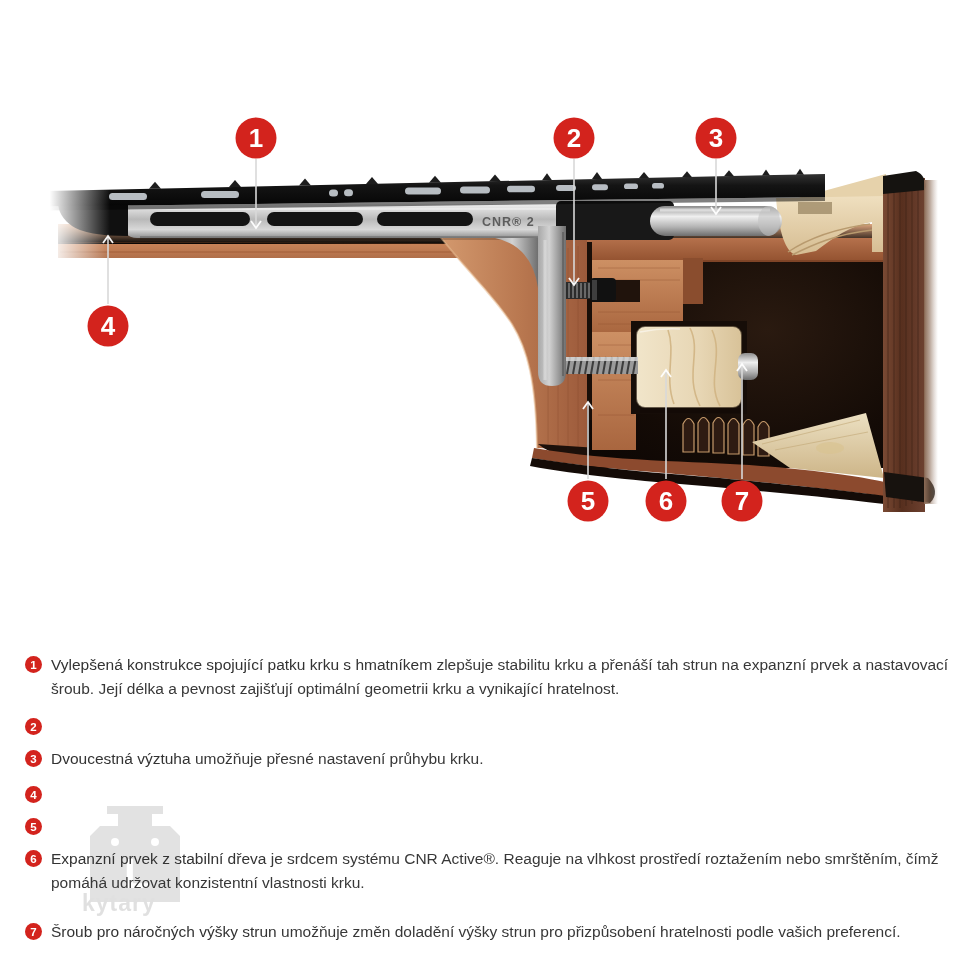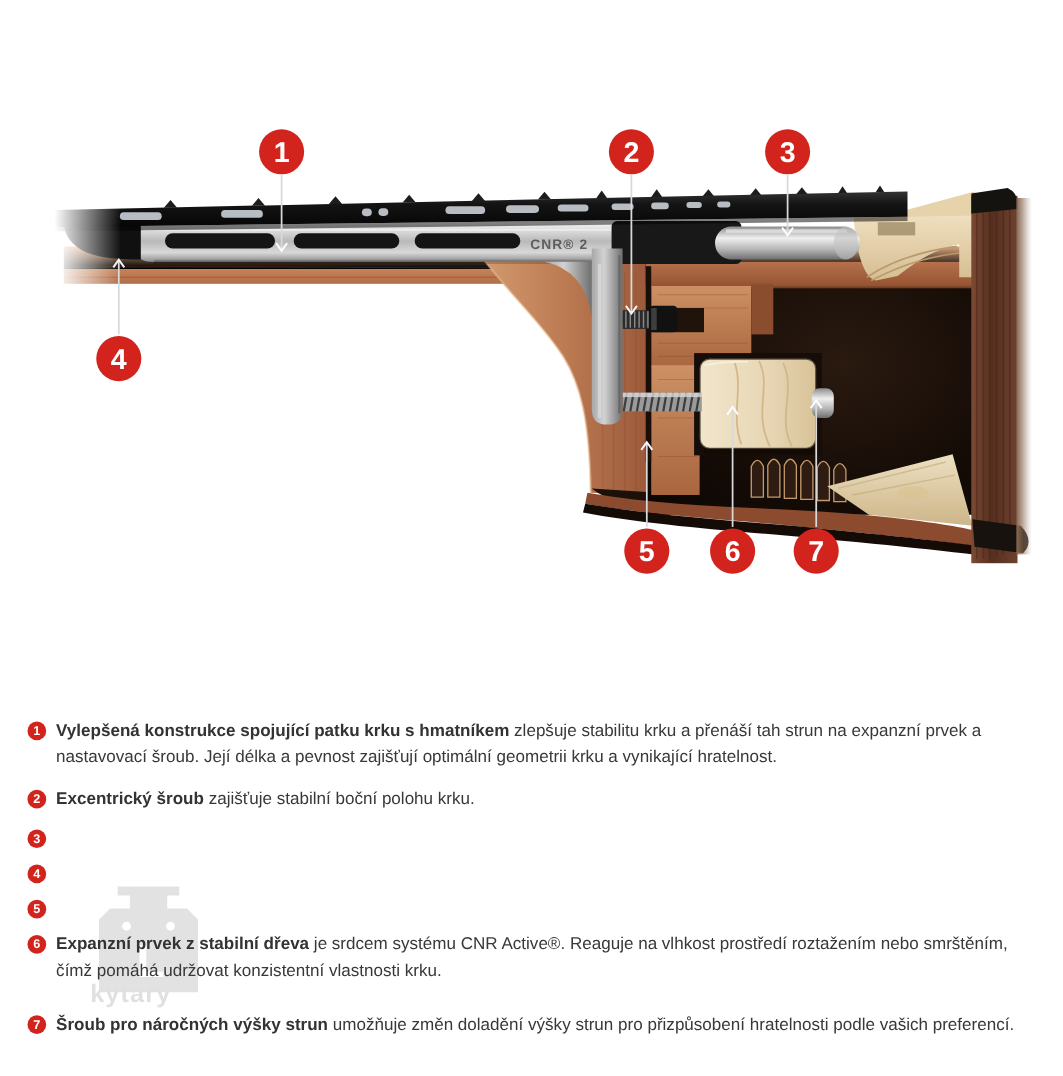--- a/index.html
+++ b/index.html
@@ -11,21 +11,21 @@
   .watermark .wm-text{position:absolute;left:14px;top:84px;font-size:23px;font-weight:600;letter-spacing:1px;color:#c3c3c3;}
   
   .legend{position:absolute;left:25px;top:653px;width:925px;z-index:2;}
   .legend-item{display:flex;gap:9px;margin-bottom:12px;font-size:15.5px;line-height:24px;color:#383838;}
   .legend-item.mb-lg{margin-bottom:14px;}
   .legend-item.mb-xl{margin-bottom:25px;}
   .legend-badge{flex:none;width:17px;height:17px;margin-top:3px;border-radius:50%;
     background:#d3231d;color:#fff;font-size:11.5px;font-weight:bold;
     display:flex;align-items:center;justify-content:center;}
   .legend-text{margin:0;}
-  .legend-text b{font-weight:bold;color:#333;}
+  .legend-text b{font-weight:normal;color:#333;}
   text{font-family:"Liberation Sans",sans-serif;}
   .callout-num{font-size:26px;font-weight:bold;fill:#ffffff;}
   .engrave{font-size:12.5px;font-weight:bold;fill:#4c4c4c;letter-spacing:1px;opacity:.85;}
 </style>
 </head>
 <body>
 
 <div class="stage">
 
   <div class="diagram-wrap">
@@ -329,25 +329,25 @@
 
   <div class="legend">
 
     <div class="legend-item mb-lg">
       <span class="legend-badge">1</span>
       <p class="legend-text"><b>Vylepšená konstrukce spojující patku krku s hmatníkem</b><span> zlepšuje stabilitu krku a přenáší tah strun na expanzní prvek a nastavovací šroub. Její délka a pevnost zajišťují optimální geometrii krku a vynikající hratelnost.</span></p>
     </div>
 
     <div class="legend-item">
       <span class="legend-badge">2</span>
-      <p class="legend-text"><b>Excentrický šroub</b><span> zajišťuje stabilní boční polohu krku.</span></p>
     </div>
 
     <div class="legend-item">
       <span class="legend-badge">3</span>
+      <p class="legend-text"><b>Dvoucestná výztuha</b><span> umožňuje přesné nastavení průhybu krku.</span></p>
     </div>
 
     <div class="legend-item">
       <span class="legend-badge">4</span>
     </div>
 
     <div class="legend-item">
       <span class="legend-badge">5</span>
     </div>
 

